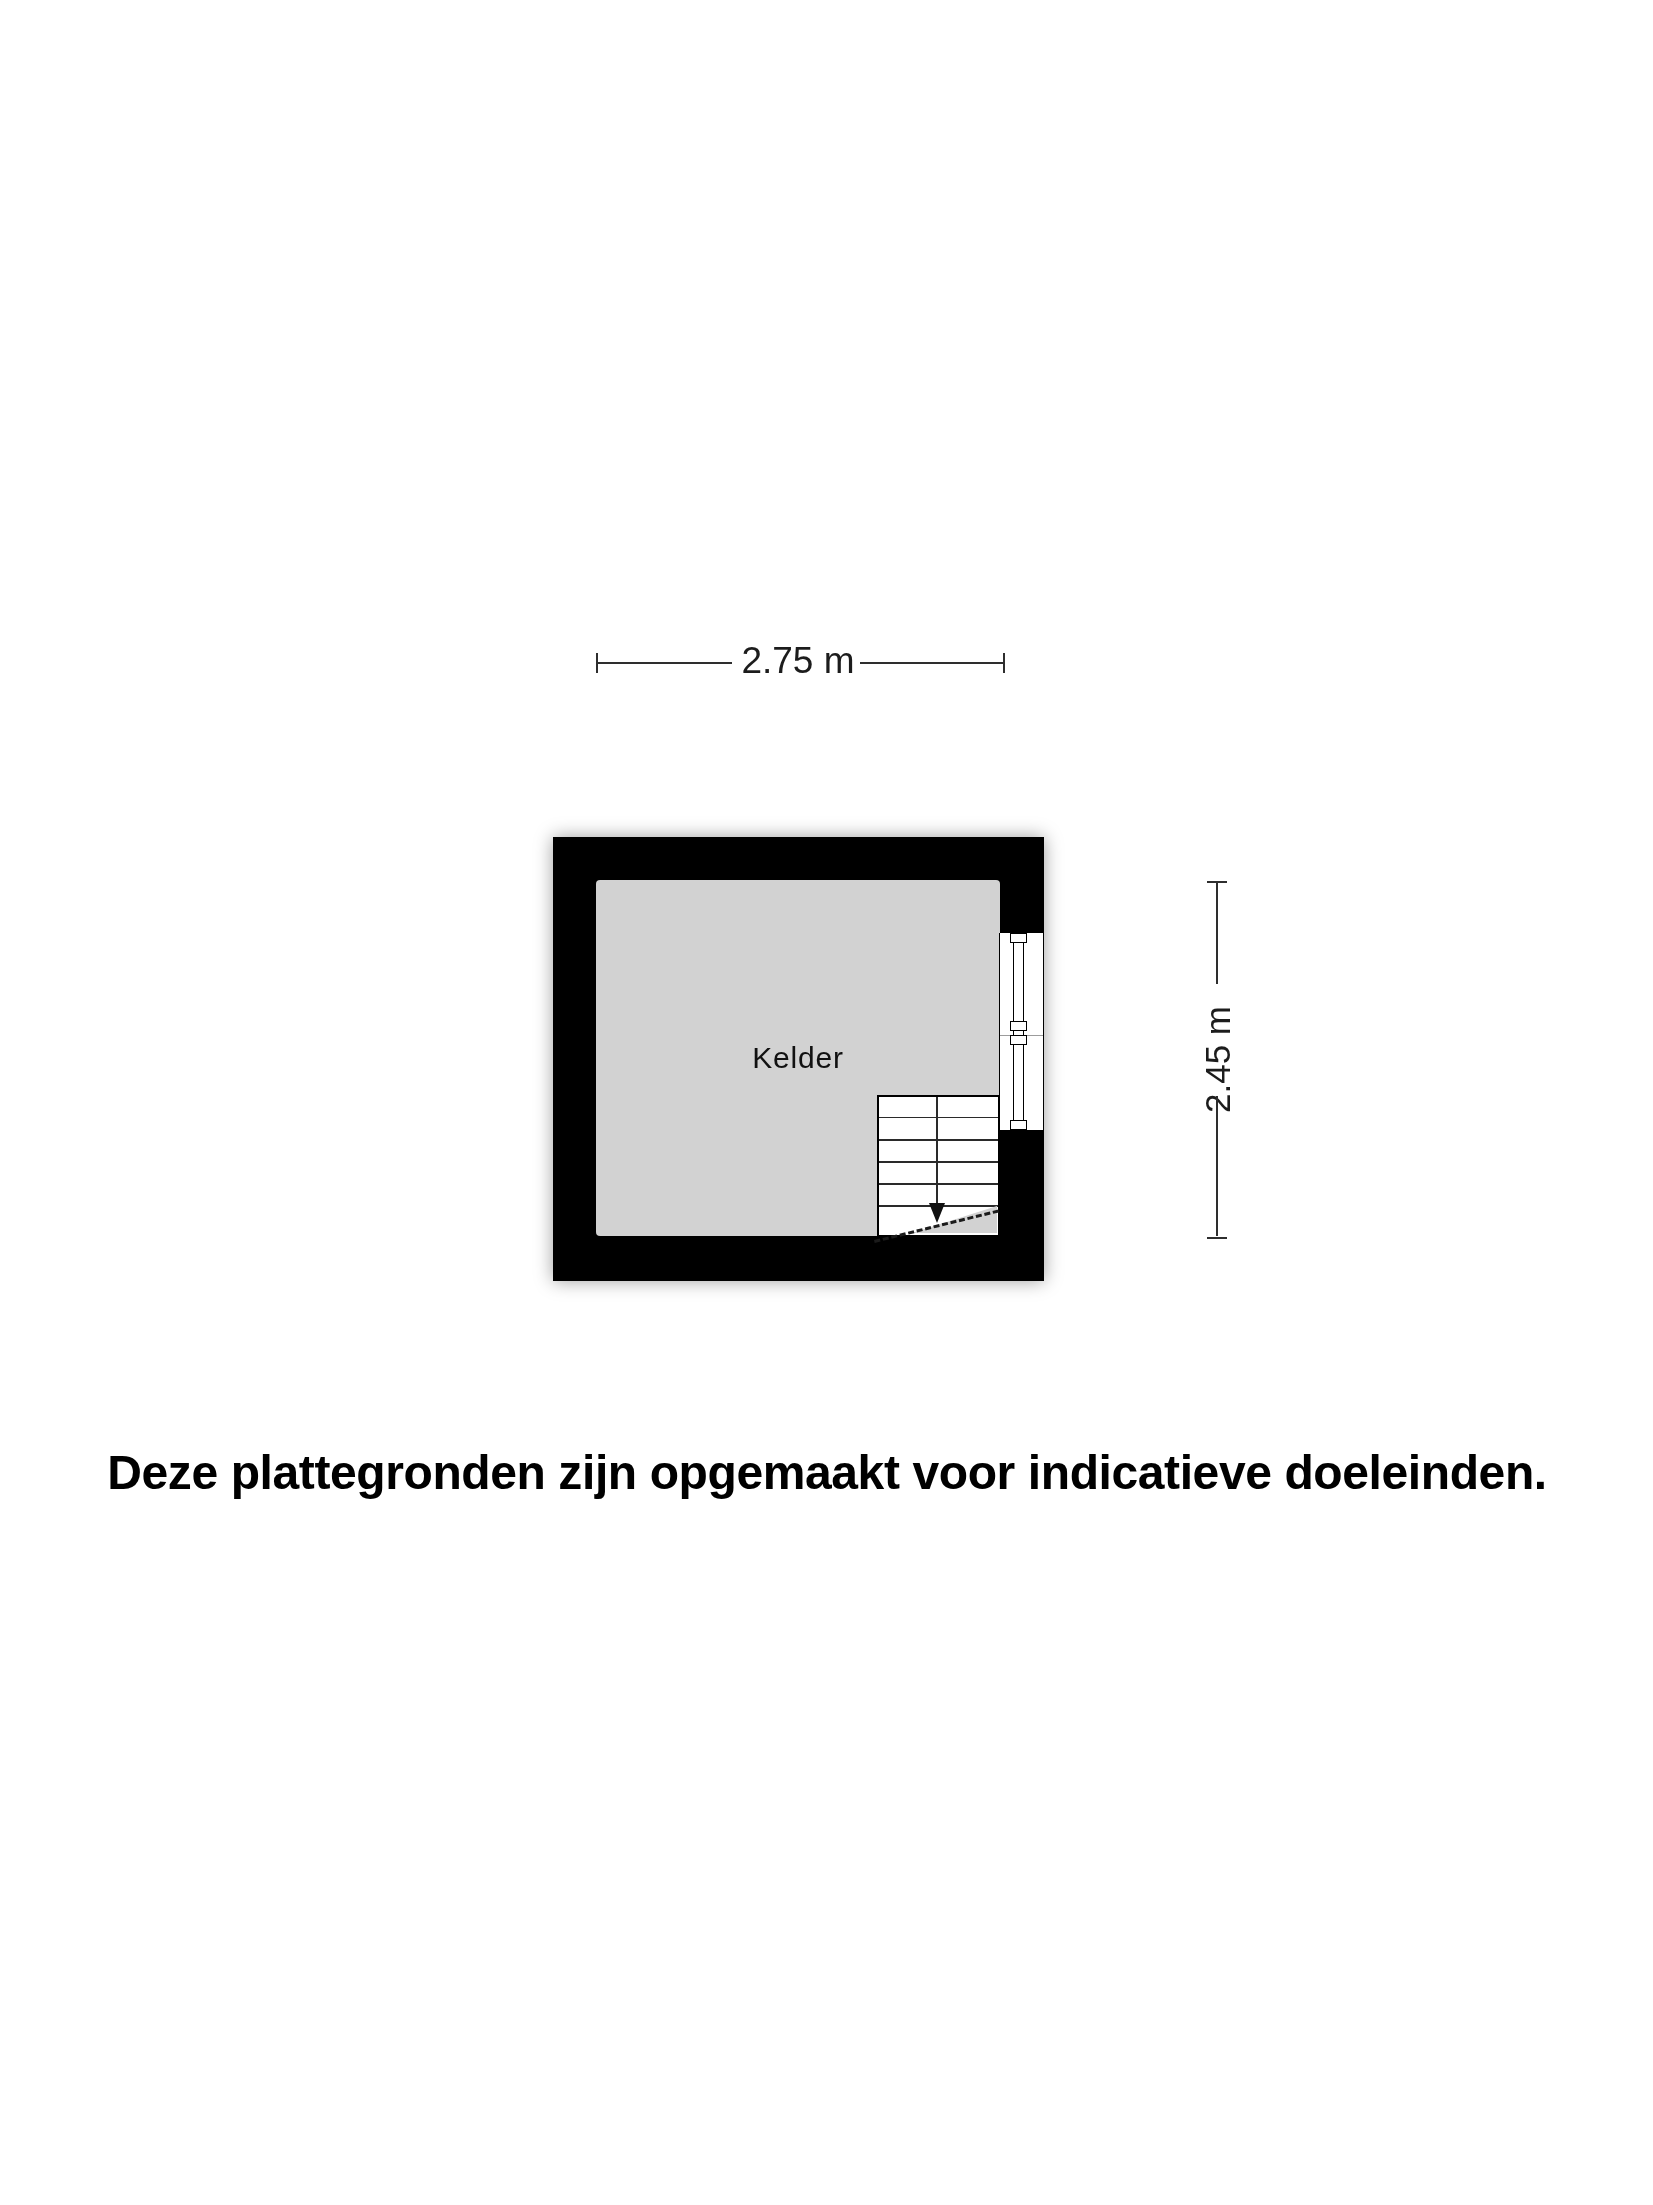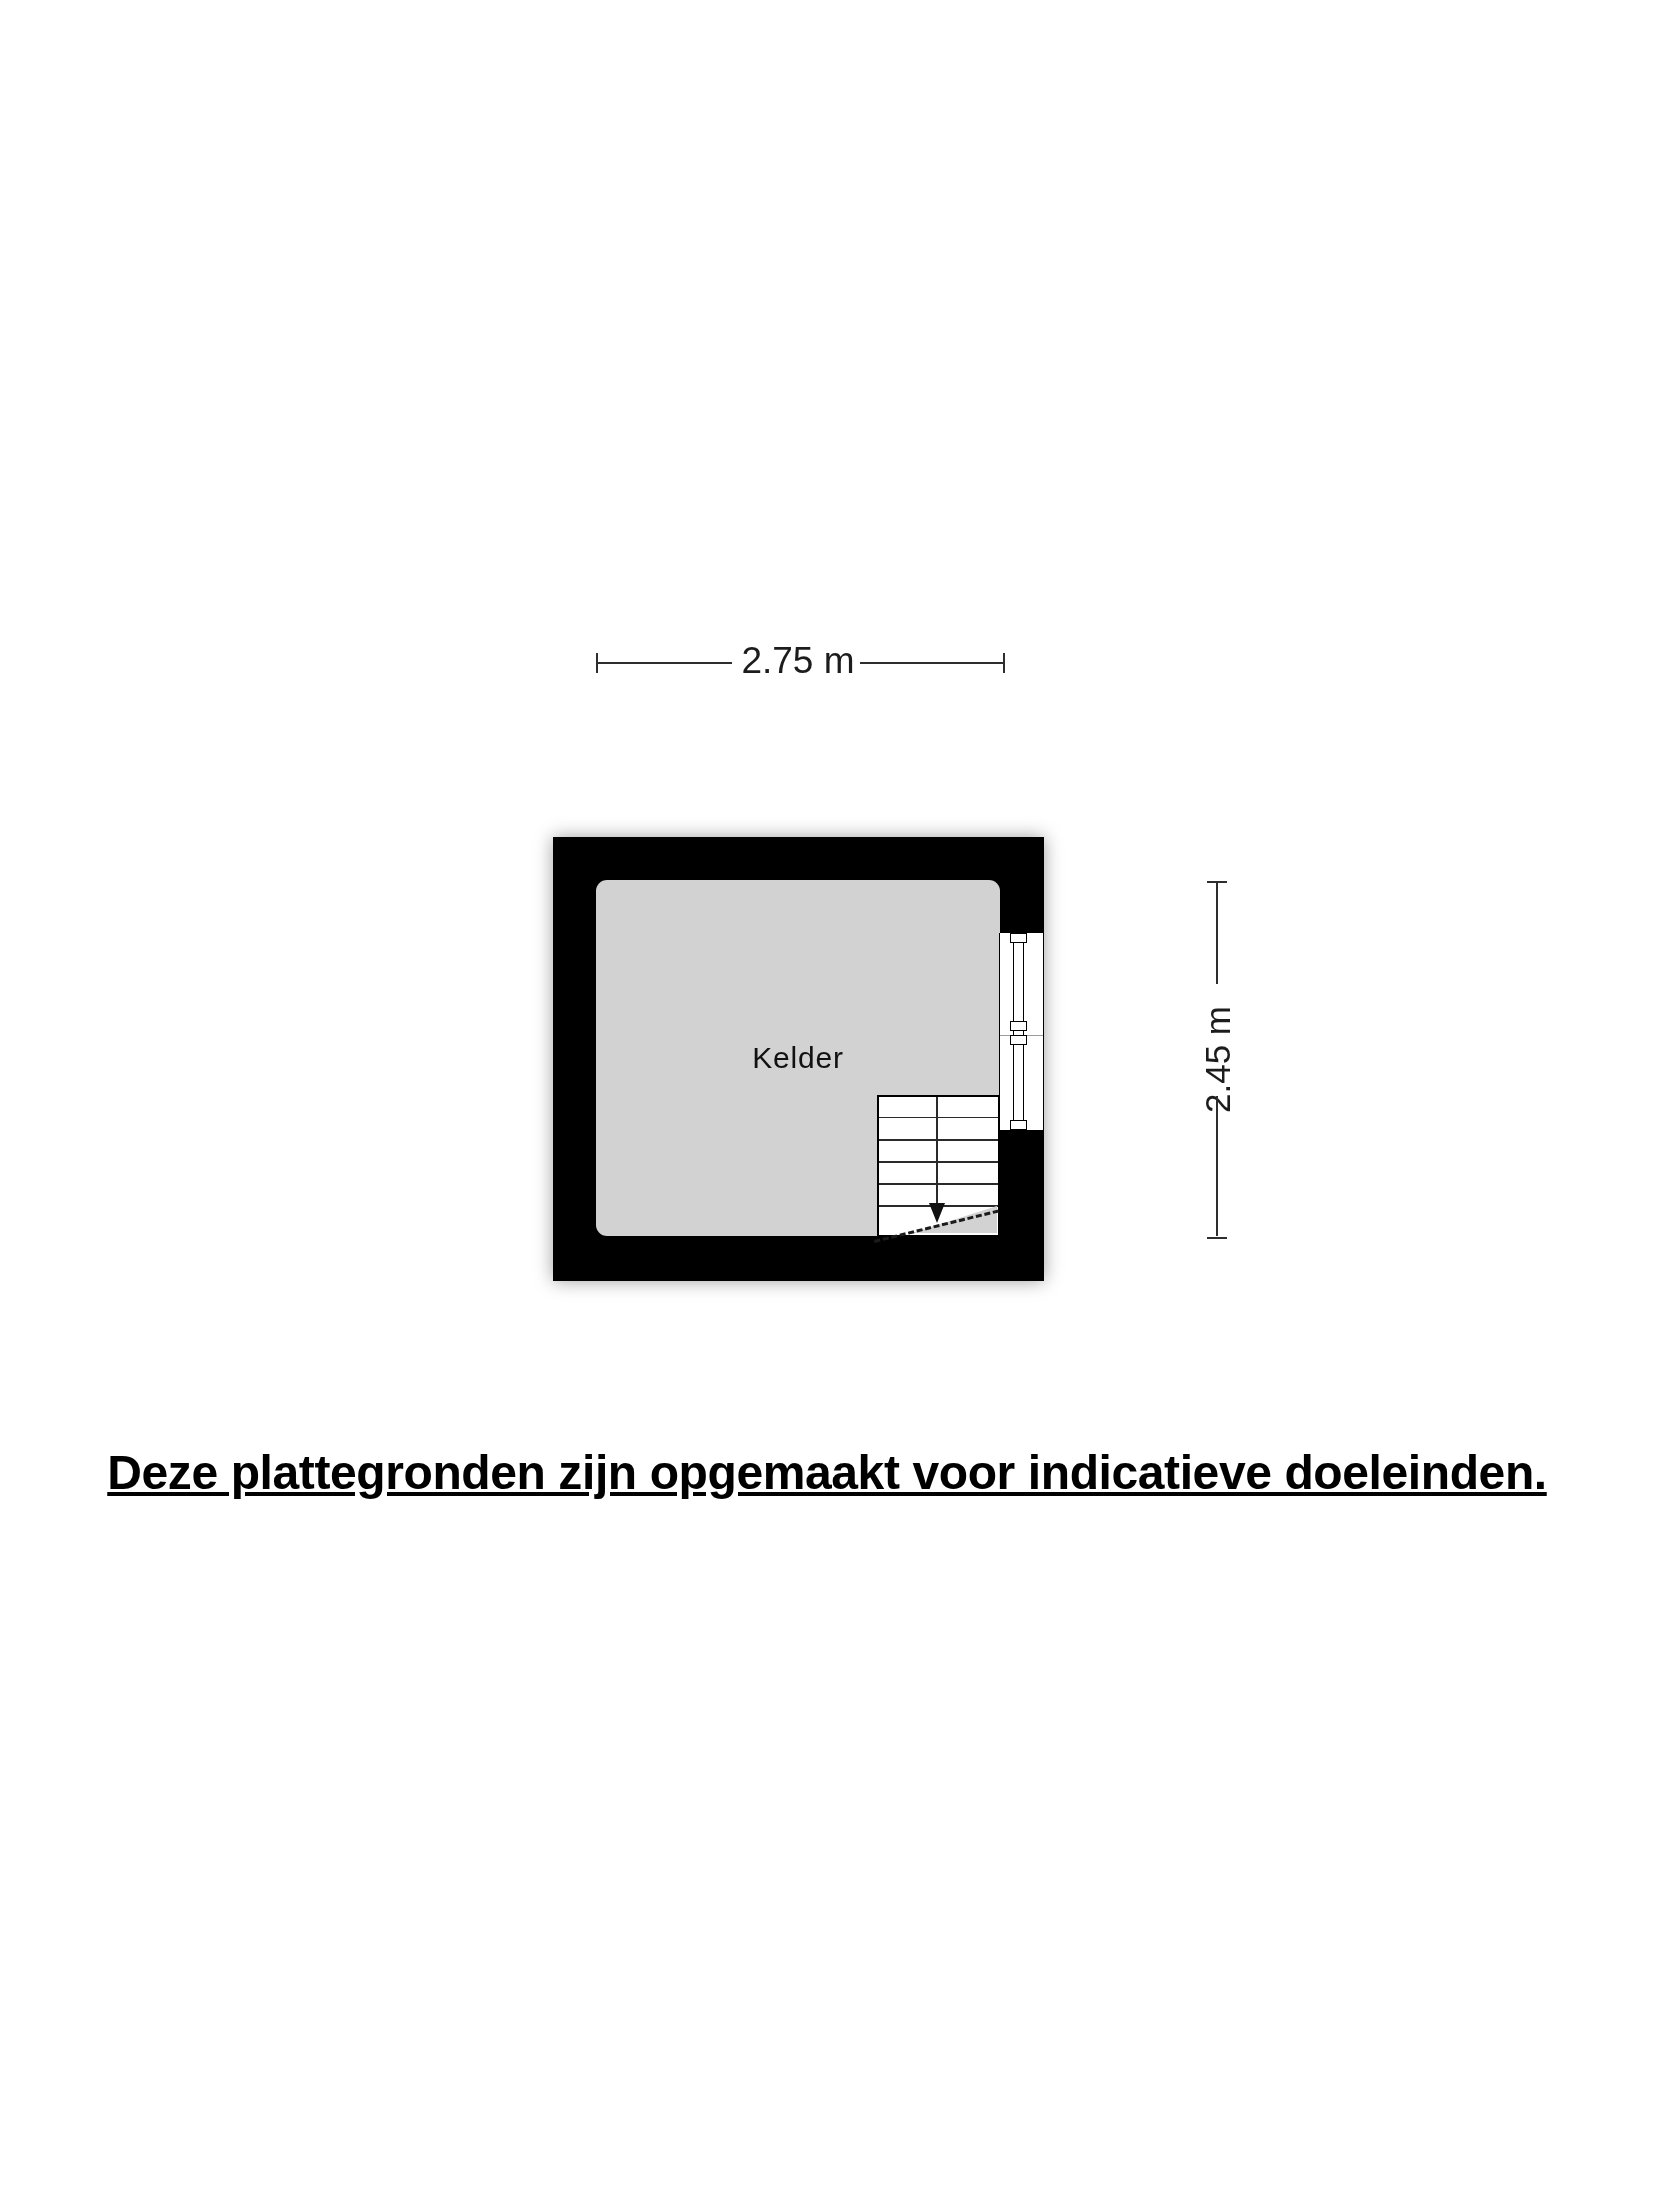--- a/index.html
+++ b/index.html
@@ -24,21 +24,21 @@
   .dv-tick.top{top:881px;}
   .dv-tick.bottom{top:1237px;}
   .dv-label{position:absolute;left:1158px;top:1038px;width:118px;height:43px;line-height:43px;
             text-align:center;font-size:35px;color:#1c1c1c;white-space:nowrap;
             transform:rotate(-90deg);}
 
   
   .plan{position:absolute;left:553px;top:837px;width:491px;height:444px;
         background:var(--wall,#000);box-shadow:0 0 17.3px rgba(0,0,0,0.38);}
   .room{position:absolute;left:43px;top:43px;width:404px;height:356px;
-        background:var(--floor,#d2d2d2);border-radius:11px;
+        background:var(--floor,#d2d2d2);border-radius:4px;
         display:flex;align-items:center;justify-content:center;}
   .room-label{font-size:30px;color:#111;letter-spacing:0.8px;}
 
   
   .win{position:absolute;left:446px;top:96px;width:45px;height:197px;background:#fff;
        border-left:1.6px solid #000;border-right:1.6px solid #000;box-sizing:border-box;}
   .win .glass{position:absolute;left:13.4px;top:9.5px;bottom:9.5px;width:11px;box-sizing:border-box;
        border-left:1.6px solid #000;border-right:1.6px solid #000;background:#fff;}
   .win .divider{position:absolute;left:0;right:0;top:102px;height:0.8px;background:#9c9c9c;}
   .win .sash{position:absolute;left:10.2px;width:17.3px;height:10.2px;background:#fff;
@@ -60,21 +60,21 @@
              border-top:20.5px solid #111;}
   .stair-cut{position:absolute;left:33px;top:109px;width:85px;height:27px;
              background:var(--floor,#d2d2d2);
              clip-path:polygon(0 100%,100% 0,100% 100%);}
   .cut-dash{position:absolute;left:874px;top:1240px;width:128px;height:0;
             border-top:3.2px dashed #1b1b1b;transform:rotate(-13.8deg);transform-origin:0 0;}
 
   
   .disclaimer{position:absolute;left:0;right:0;top:1443px;text-align:center;
               font-weight:bold;font-size:48px;line-height:60px;letter-spacing:-0.4px;
-              color:var(--text,#000);text-decoration:underline;}
+              color:var(--text,#000);}
 </style>
 </head>
 <body>
 
 <div class="canvas" style="--page: #ffffff; --wall: #000000; --floor: #d2d2d2; --line: #2e2e2e; --text: #000000;">
 
   <div>
     <div class="dh-line left"></div>
     <div class="dh-tick left"></div>
     <span class="dh-label">2.75 m</span>

